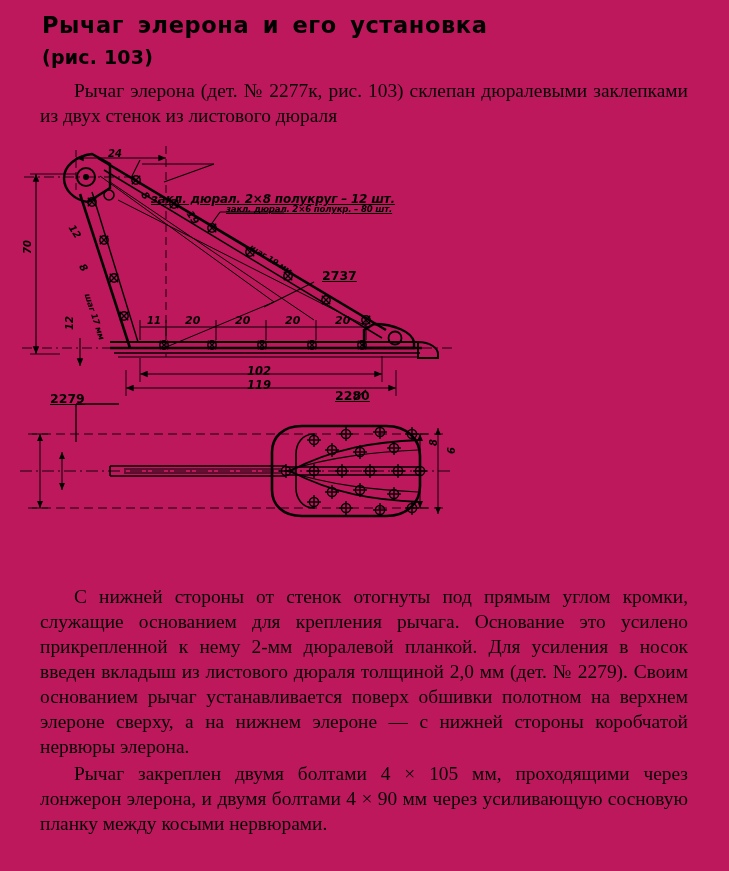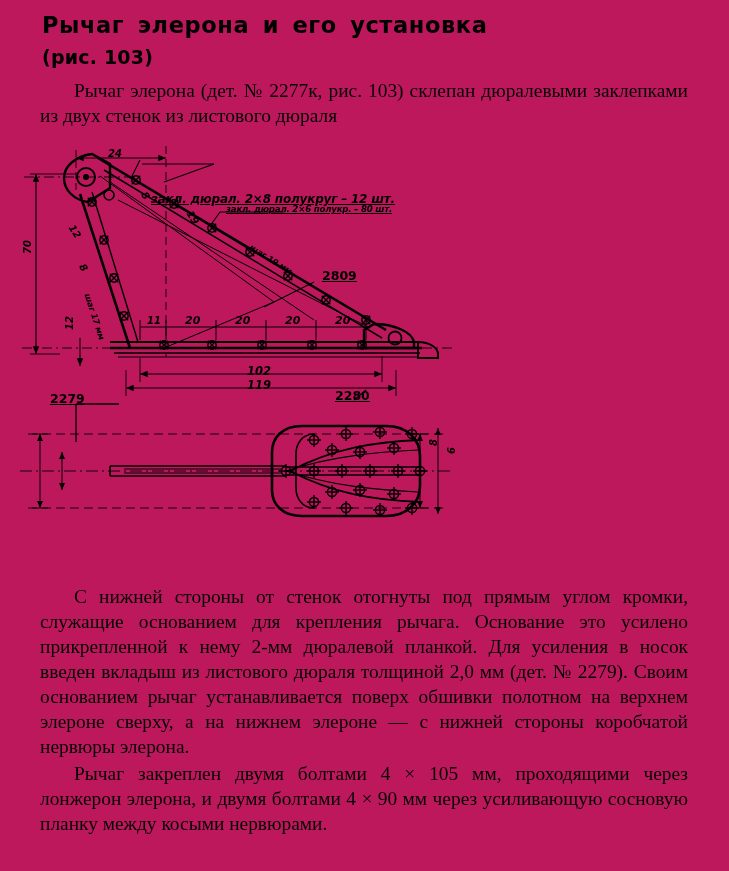--- a/index.html
+++ b/index.html
@@ -323,21 +323,21 @@
 
     <span class="ann" style="left:239px; top:100px; font-size:8.4px; transform:rotate(32deg); transform-origin:left top;">шаг 19 мм</span>
     <span class="ann" style="left:78px; top:150px; font-size:8.4px; transform:rotate(72deg); transform-origin:left top;">шаг 17 мм</span>
 
     <span class="dim" style="left:128px; top:48px; transform:rotate(58deg);">8</span>
     <span class="dim" style="left:172px; top:70px; transform:rotate(58deg);">19</span>
     <span class="dim" style="left:54px; top:84px; transform:rotate(58deg);">12</span>
     <span class="dim" style="left:66px; top:120px; transform:rotate(58deg);">8</span>
     <span class="dim" style="left:50px; top:188px; transform:rotate(-90deg); transform-origin:left top;">12</span>
 
-    <span class="partno" style="left:308px; top:126px;">2809</span>
+    <span class="partno" style="left:308px; top:126px;">2737</span>
     <span class="partno" style="left:36px; top:249px;">2279</span>
     <span class="partno" style="left:321px; top:246px;">2280</span>
 
     <span class="dim" style="left:133px; top:173px;">11</span>
     <span class="dim" style="left:171px; top:172px; font-size:11px;">20</span>
     <span class="dim" style="left:221px; top:172px; font-size:11px;">20</span>
     <span class="dim" style="left:271px; top:172px; font-size:11px;">20</span>
     <span class="dim" style="left:321px; top:172px; font-size:11px;">20</span>
 
     <span class="dim" style="left:233px; top:222px; font-size:11.5px;">102</span>

